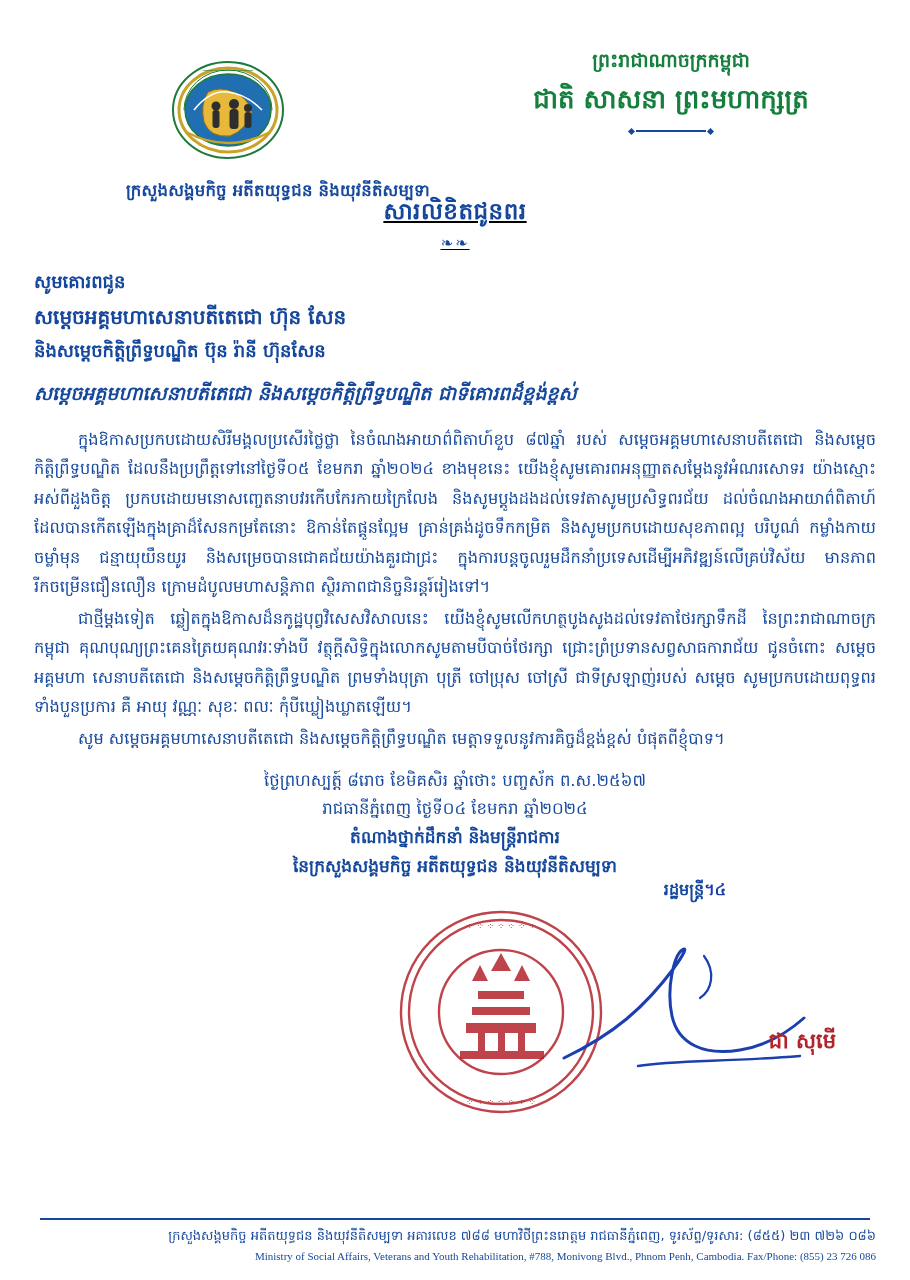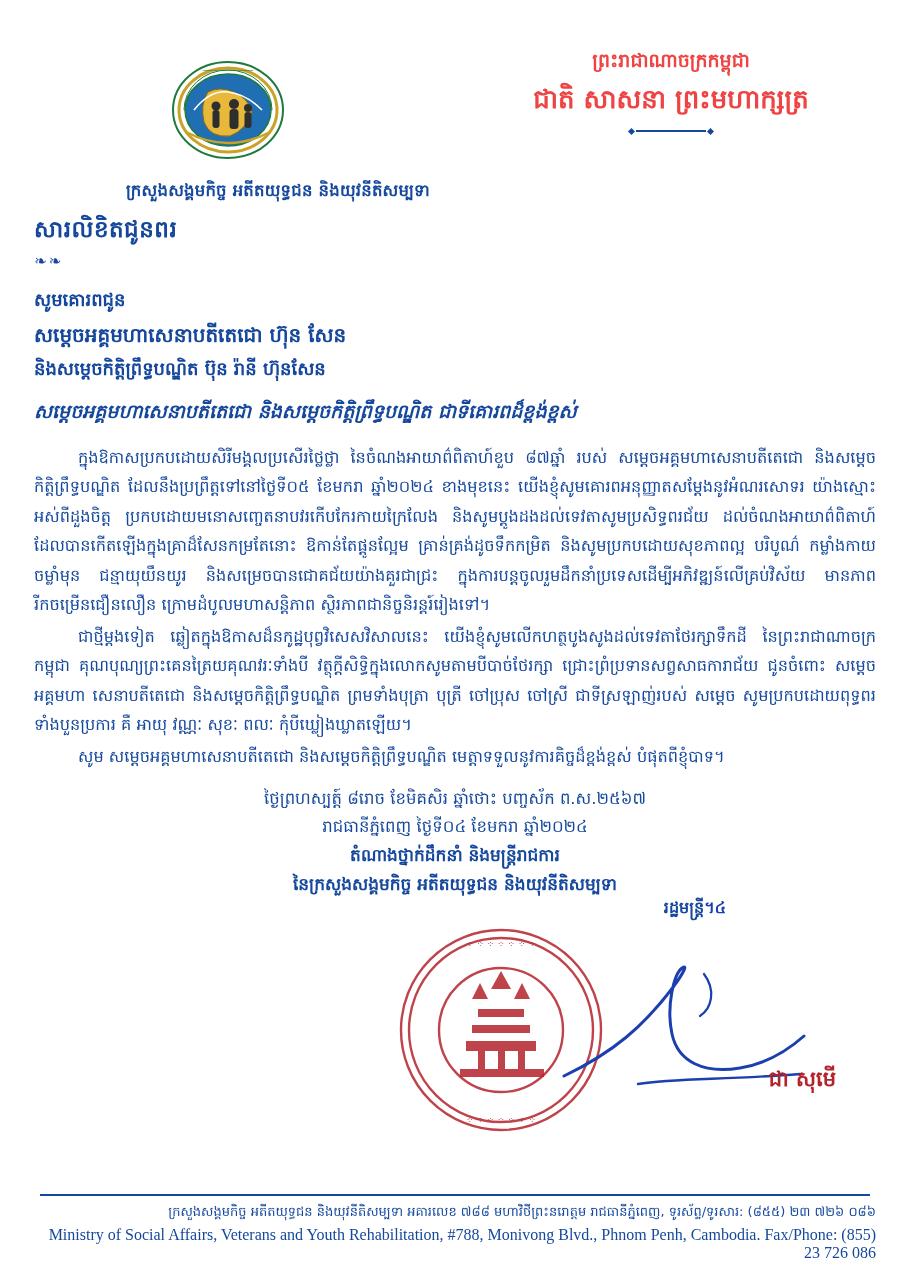--- a/index.html
+++ b/index.html
@@ -51,21 +51,21 @@
     font-size: 16.5px;
     font-weight: bold;
     letter-spacing: 0.2px;
   }
   .kingdom {
     position: absolute;
     right: 40px;
     top: 26px;
     width: 330px;
     text-align: center;
-    color: #ef4444;
+    color: #15803d;
     font-weight: bold;
   }
   .kingdom .l1 { font-size: 19px; }
   .kingdom .l2 { font-size: 26px; margin-top: 7px; }
   .kingdom .rule {
     margin: 9px auto 0 auto;
     width: 70px;
     height: 0;
     border-top: 2px solid #15489c;
     position: relative;
@@ -77,21 +77,23 @@
     top: -3px;
     width: 5px; height: 5px;
     background: #15489c;
     transform: rotate(45deg);
   }
   .kingdom .rule:before { left: -7px; }
   .kingdom .rule:after { right: -7px; }
 
   
   .title-block {
-    margin-top: 18px;
+    text-align: center;
+    margin-top: 0;
+    text-decoration: underline;
   }
   .doc-title {
     color: #15489c;
     font-size: 23px;
     font-weight: bold;
     letter-spacing: 0.5px;
   }
   .flourish {
     color: #15489c;
     font-size: 15px;
@@ -155,21 +157,21 @@
   .signature {
     position: absolute;
     left: 520px;
     top: 55px;
     width: 260px;
     height: 150px;
   }
   .sig-name {
     position: absolute;
     right: 40px;
-    top: 164px;
+    top: 144px;
     color: #b3232b;
     font-size: 21px;
     font-weight: bold;
   }
   .rdm {
     position: absolute;
     right: 150px;
     top: -4px;
     color: #15489c;
     font-size: 16px;
@@ -193,21 +195,21 @@
     margin: 0 6px 7px 6px;
   }
   .footer-kh {
     color: #15489c;
     font-size: 13px;
     margin-bottom: 4px;
   }
   .footer-en {
     color: #15489c;
     font-family: "Liberation Serif", serif;
-    font-size: 16px;
+    font-size: 11px;
   }
 </style>
 </head>
 <body>
 
 <div class="page">
   <div class="page-inner">
 
     <div class="header">
 

